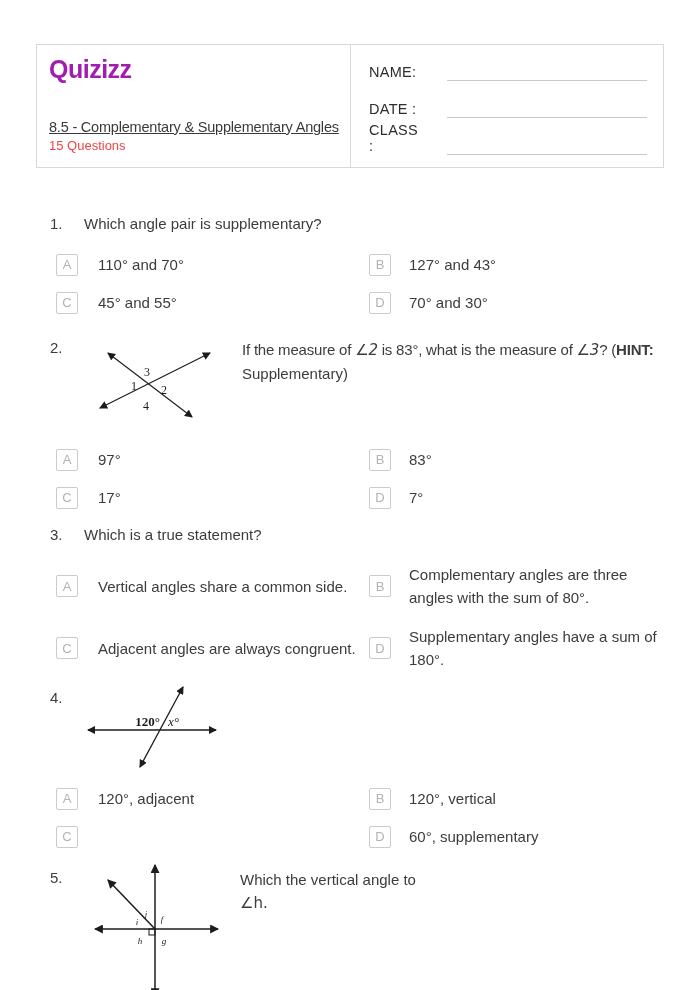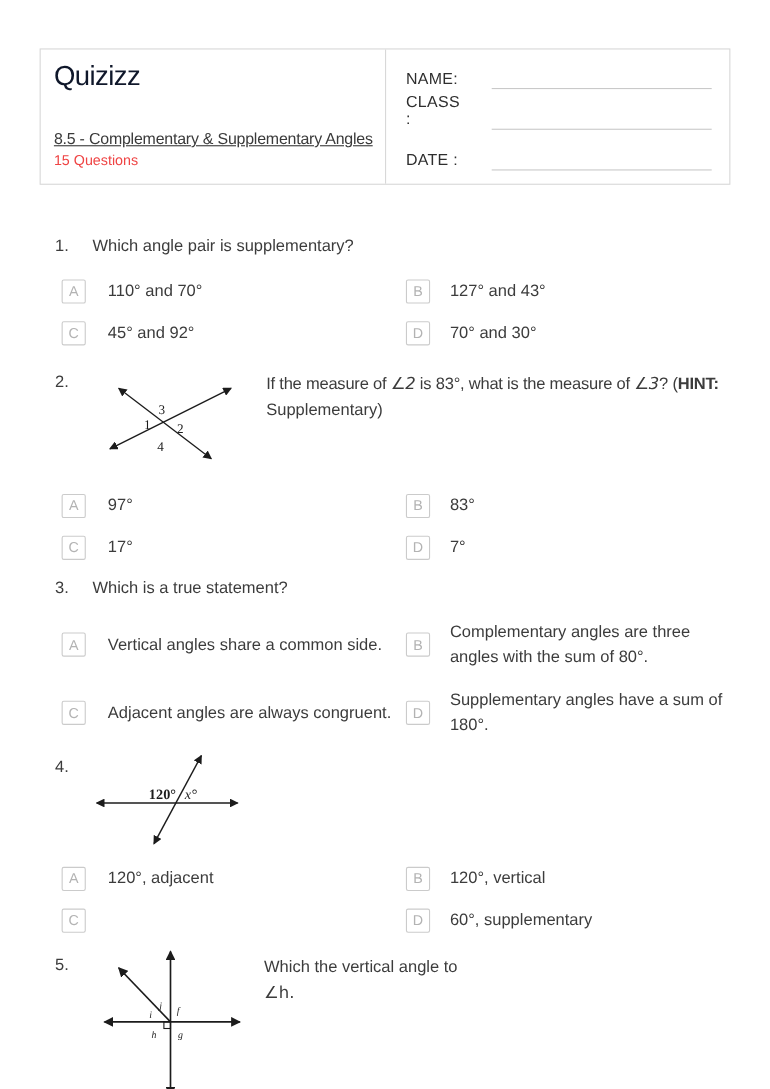--- a/index.html
+++ b/index.html
@@ -11,21 +11,21 @@
 
   
   .header-card {
     border:1px solid #d8d8d8; height:124px; display:flex; box-sizing:border-box; background:#fff;
   }
   .header-left {
     width:314px; box-sizing:border-box; padding:10px 12px 12px 12px;
     display:flex; flex-direction:column; justify-content:space-between;
     border-right:1px solid #d8d8d8;
   }
-  .logo { font-size:25px; font-weight:400; color:#0f172a; letter-spacing:-0.5px; }
+  .logo { font-size:25px; font-weight:700; color:#a21caf; letter-spacing:-0.5px; }
   .hdr-title { font-size:14.5px; letter-spacing:-0.2px; white-space:nowrap; color:#3a3a3a; line-height:20px;text-decoration:underline; }
   .hdr-sub { font-size:13px; color:#ef4444; line-height:18px; }
   .header-right {
     flex:1; box-sizing:border-box; padding:10px 16px 12px 18px;
     display:flex; flex-direction:column; justify-content:space-between;
   }
   .field-row { display:flex; align-items:flex-end; height:26px;gap:20px; }
   .field-label { font-size:14.5px; color:#2e2e2e; width:52px; letter-spacing:0.3px; padding-bottom:1px; flex:none; }
   .field-line { flex:1; border-bottom:1px solid #c9c9c9; height:20px; margin-left:6px; }
 
@@ -86,47 +86,47 @@
         <div class="hdr-title">8.5 - Complementary &amp; Supplementary Angles</div>
         <div class="hdr-sub">15 Questions</div>
       </div>
     </div>
     <div class="header-right">
       <div class="field-row">
         <span class="field-label">NAME:</span>
         <span class="field-line"></span>
       </div>
       <div class="field-row">
+        <span class="field-label">DATE :</span>
+        <span class="field-line"></span>
+      </div>
+      <div class="field-row">
         <span class="field-label">CLASS :</span>
         <span class="field-line"></span>
       </div>
-      <div class="field-row">
-        <span class="field-label">DATE :</span>
-        <span class="field-line"></span>
-      </div>
     </div>
   </div>
 
   <div class="question" id="q1">
     <div class="q-row">
       <span class="q-num">1.</span>
       <span class="q-text">Which angle pair is supplementary?</span>
     </div>
     <div class="options">
       <div class="option">
         <span class="opt-letter">A</span>
         <span class="opt-text">110° and 70°</span>
       </div>
       <div class="option col2">
         <span class="opt-letter">B</span>
         <span class="opt-text">127° and 43°</span>
       </div>
       <div class="option">
         <span class="opt-letter">C</span>
-        <span class="opt-text">45° and 92°</span>
+        <span class="opt-text">45° and 55°</span>
       </div>
       <div class="option col2">
         <span class="opt-letter">D</span>
         <span class="opt-text">70° and 30°</span>
       </div>
     </div>
   </div>
 
   <div class="question" id="q2">
     <div class="q-row">

